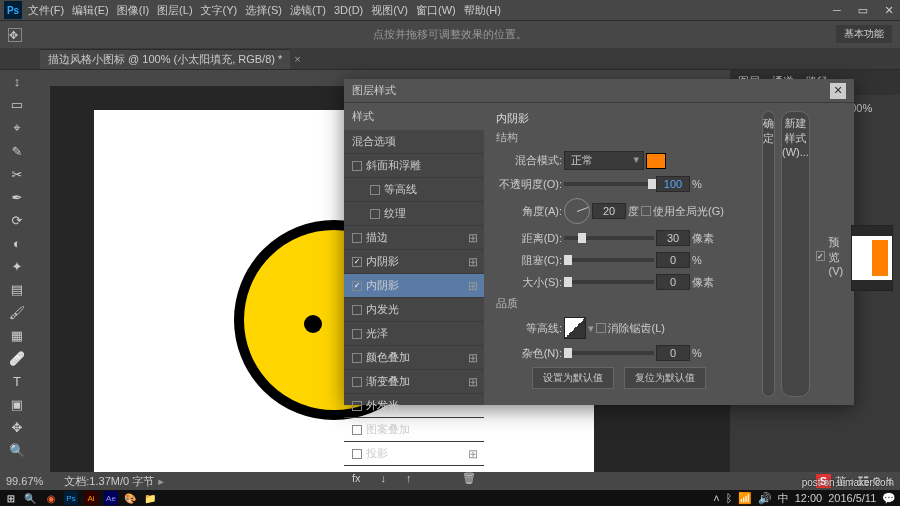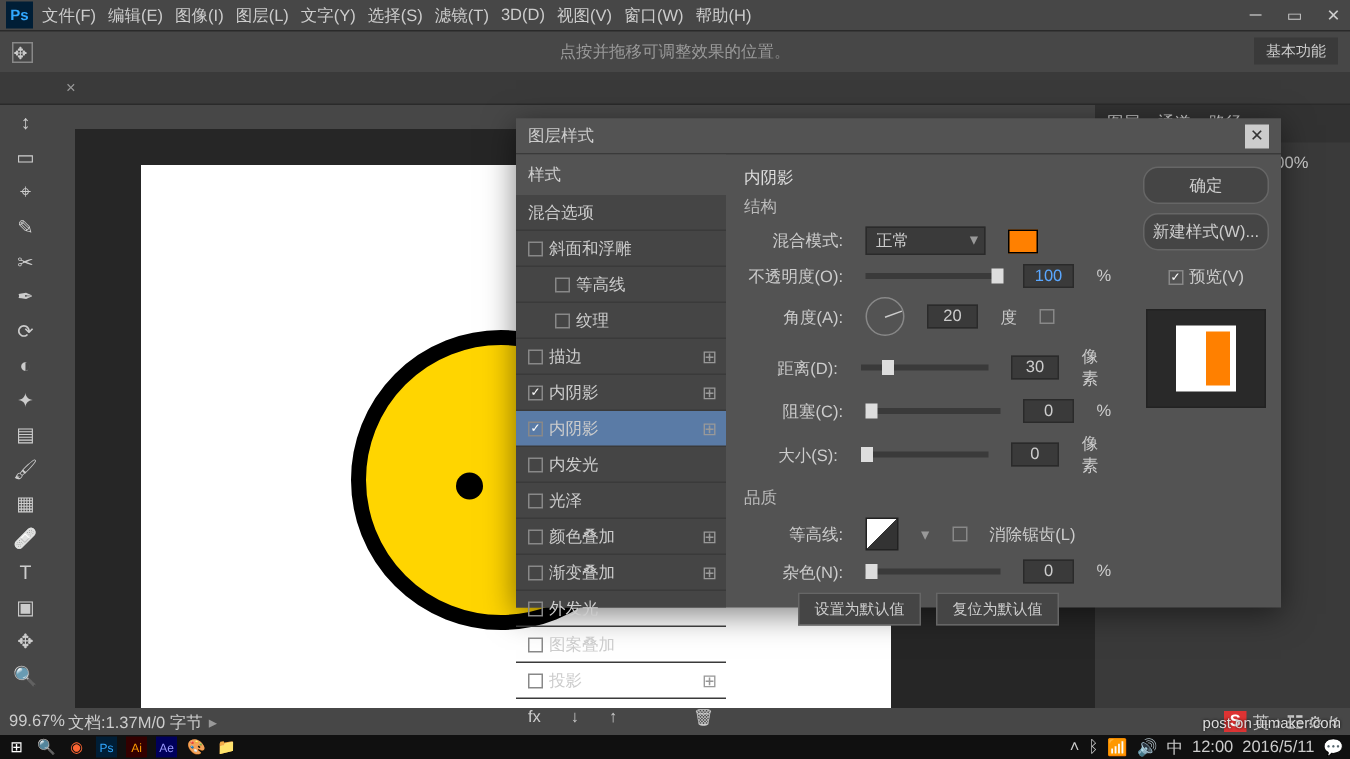--- a/index.html
+++ b/index.html
@@ -41,34 +41,34 @@
 .style-item{padding:4px 8px;display:flex;align-items:center;gap:4px;cursor:pointer;border-bottom:1px solid #3a3a3a;position:relative}
 .style-item.sel{background:#5a7ba6}
 .style-item.sub{padding-left:26px}
 .chk{width:10px;height:10px;border:1px solid #888;display:inline-flex;align-items:center;justify-content:center;font-size:8px}
 .chk.on::after{content:"✓";color:#fff}
 .plus{position:absolute;right:6px;color:#999;font-size:12px}
 .dlg-left-foot{margin-top:auto;padding:6px 8px;display:flex;gap:20px;color:#999}
 .dlg-mid{flex:1;padding:8px 12px}
 .sect-title{color:#ddd;margin-bottom:4px}
 .sub-title{color:#bbb;margin-bottom:6px}
-.frm-row{display:flex;align-items:center;gap:15px;margin-bottom:6px;font-size:10px}
+.frm-row{display:flex;align-items:center;gap:2px;margin-bottom:6px;font-size:10px}
 .frm-label{width:66px;text-align:right;color:#ccc}
 .sel-box{background:#3a3a3a;border:1px solid #2a2a2a;padding:1px 20px 1px 6px;position:relative;width:80px}
 .sel-box::after{content:"▾";position:absolute;right:4px;color:#999}
 .swatch{width:20px;height:16px;background:#ff8000;border:1px solid #000;cursor:pointer}
 .slider{width:90px;height:4px;background:#3a3a3a;position:relative}
 .slider-thumb{width:8px;height:10px;background:#ddd;position:absolute;top:-3px;cursor:pointer}
 .num-box{width:34px;background:#3a3a3a;border:1px solid #2a2a2a;text-align:center;padding:1px;color:#5aa7ff}
 .num-box.w{color:#ccc}
 .angle-ctrl{width:26px;height:26px;border-radius:50%;border:1px solid #888;position:relative}
 .angle-line{width:12px;height:1px;background:#ccc;position:absolute;top:50%;left:50%;transform-origin:left;transform:rotate(-20deg)}
 .contour{width:22px;height:22px;background:linear-gradient(135deg,#fff 50%,#333 50%);border:1px solid #222;cursor:pointer}
 .btn-sm{padding:3px 10px;background:#454545;border:1px solid #666;cursor:pointer;font-size:10px}
-.dlg-right{width:100px;padding:8px;display:flex;flex-direction:column;gap:6px}
+.dlg-right{width:100px;padding:8px;display:flex;gap:6px}
 .dlg-btn{padding:4px 0;background:#454545;border:1px solid #666;border-radius:10px;text-align:center;cursor:pointer;font-size:11px}
 .preview-box{margin-top:8px;width:80px;height:66px;background:#292929;display:flex;align-items:center;justify-content:center;border:1px solid #222;align-self:center}
 .prev-inner{width:40px;height:44px;background:#fff;position:relative}
 .prev-inner::after{content:"";position:absolute;right:4px;top:4px;width:16px;height:36px;background:#ff8000}
 
 .status{position:absolute;bottom:16px;left:0;right:0;height:18px;background:#474747;display:flex;align-items:center;padding:0 6px;font-size:10px}
 .status-right{margin-left:auto;display:flex;gap:4px;align-items:center}
 .ime{background:#d33;color:#fff;padding:1px 4px;font-weight:bold}
 .taskbar{position:absolute;bottom:0;left:0;right:0;height:16px;background:#101010;display:flex;align-items:center;padding:0 4px;gap:6px}
 .task-ico{width:14px;height:14px;display:flex;align-items:center;justify-content:center;font-size:10px}
@@ -98,20 +98,21 @@
   </div>
 </div>
 
 <div class="opt-bar">
   <span style="width:14px;height:14px;border:1px solid #888;margin-right:8px">✥</span>
   <span class="opt-hint">点按并拖移可调整效果的位置。</span>
   <div class="feature-box">基本功能</div>
 </div>
 
 <div class="doc-tab">
+  <span class="tab-active">描边风格小图标 @ 100% (小太阳填充, RGB/8) *</span>
   <span style="margin-left:4px;color:#999;cursor:pointer">×</span>
 </div>
 
 <div class="main">
   <div class="tools">
     <div class="tool">↕</div>
     <div class="tool">▭</div>
     <div class="tool">⌖</div>
     <div class="tool">✎</div>
     <div class="tool">✂</div>
@@ -254,20 +255,21 @@
         <span>%</span>
       </div>
       <div class="frm-row">
         <span class="frm-label">角度(A):</span>
         <div class="angle-ctrl">
             <div class="angle-line"></div>
           </div>
         <span class="num-box w">20</span>
         <span>度</span>
         <span class="chk"></span>
+        <span>使用全局光(G)</span>
       </div>
       <div class="frm-row">
         <span class="frm-label">距离(D):</span>
         <div class="slider">
             <div class="slider-thumb" style="left:14px"></div>
           </div>
         <span class="num-box w">30</span>
         <span>像素</span>
       </div>
       <div class="frm-row">
@@ -317,21 +319,21 @@
       </div>
       <div class="preview-box">
           <div class="prev-inner"></div>
         </div>
     </div>
   </div>
 </div>
 
 <div class="status">
   <span>99.67%</span>
-  <span style="margin-left:2px">文档:1.37M/0 字节</span>
+  <span style="margin-left:21px">文档:1.37M/0 字节</span>
   <span style="margin-left:4px;color:#999">▸</span>
   <div class="status-right">
     <span class="ime">S</span>
     <span>英 ♪ ☷ ⚙ ↯</span>
   </div>
 </div>
 
 <div class="taskbar">
   <span class="task-ico" style="color:#fff">⊞</span>
   <span class="task-ico">🔍</span>

